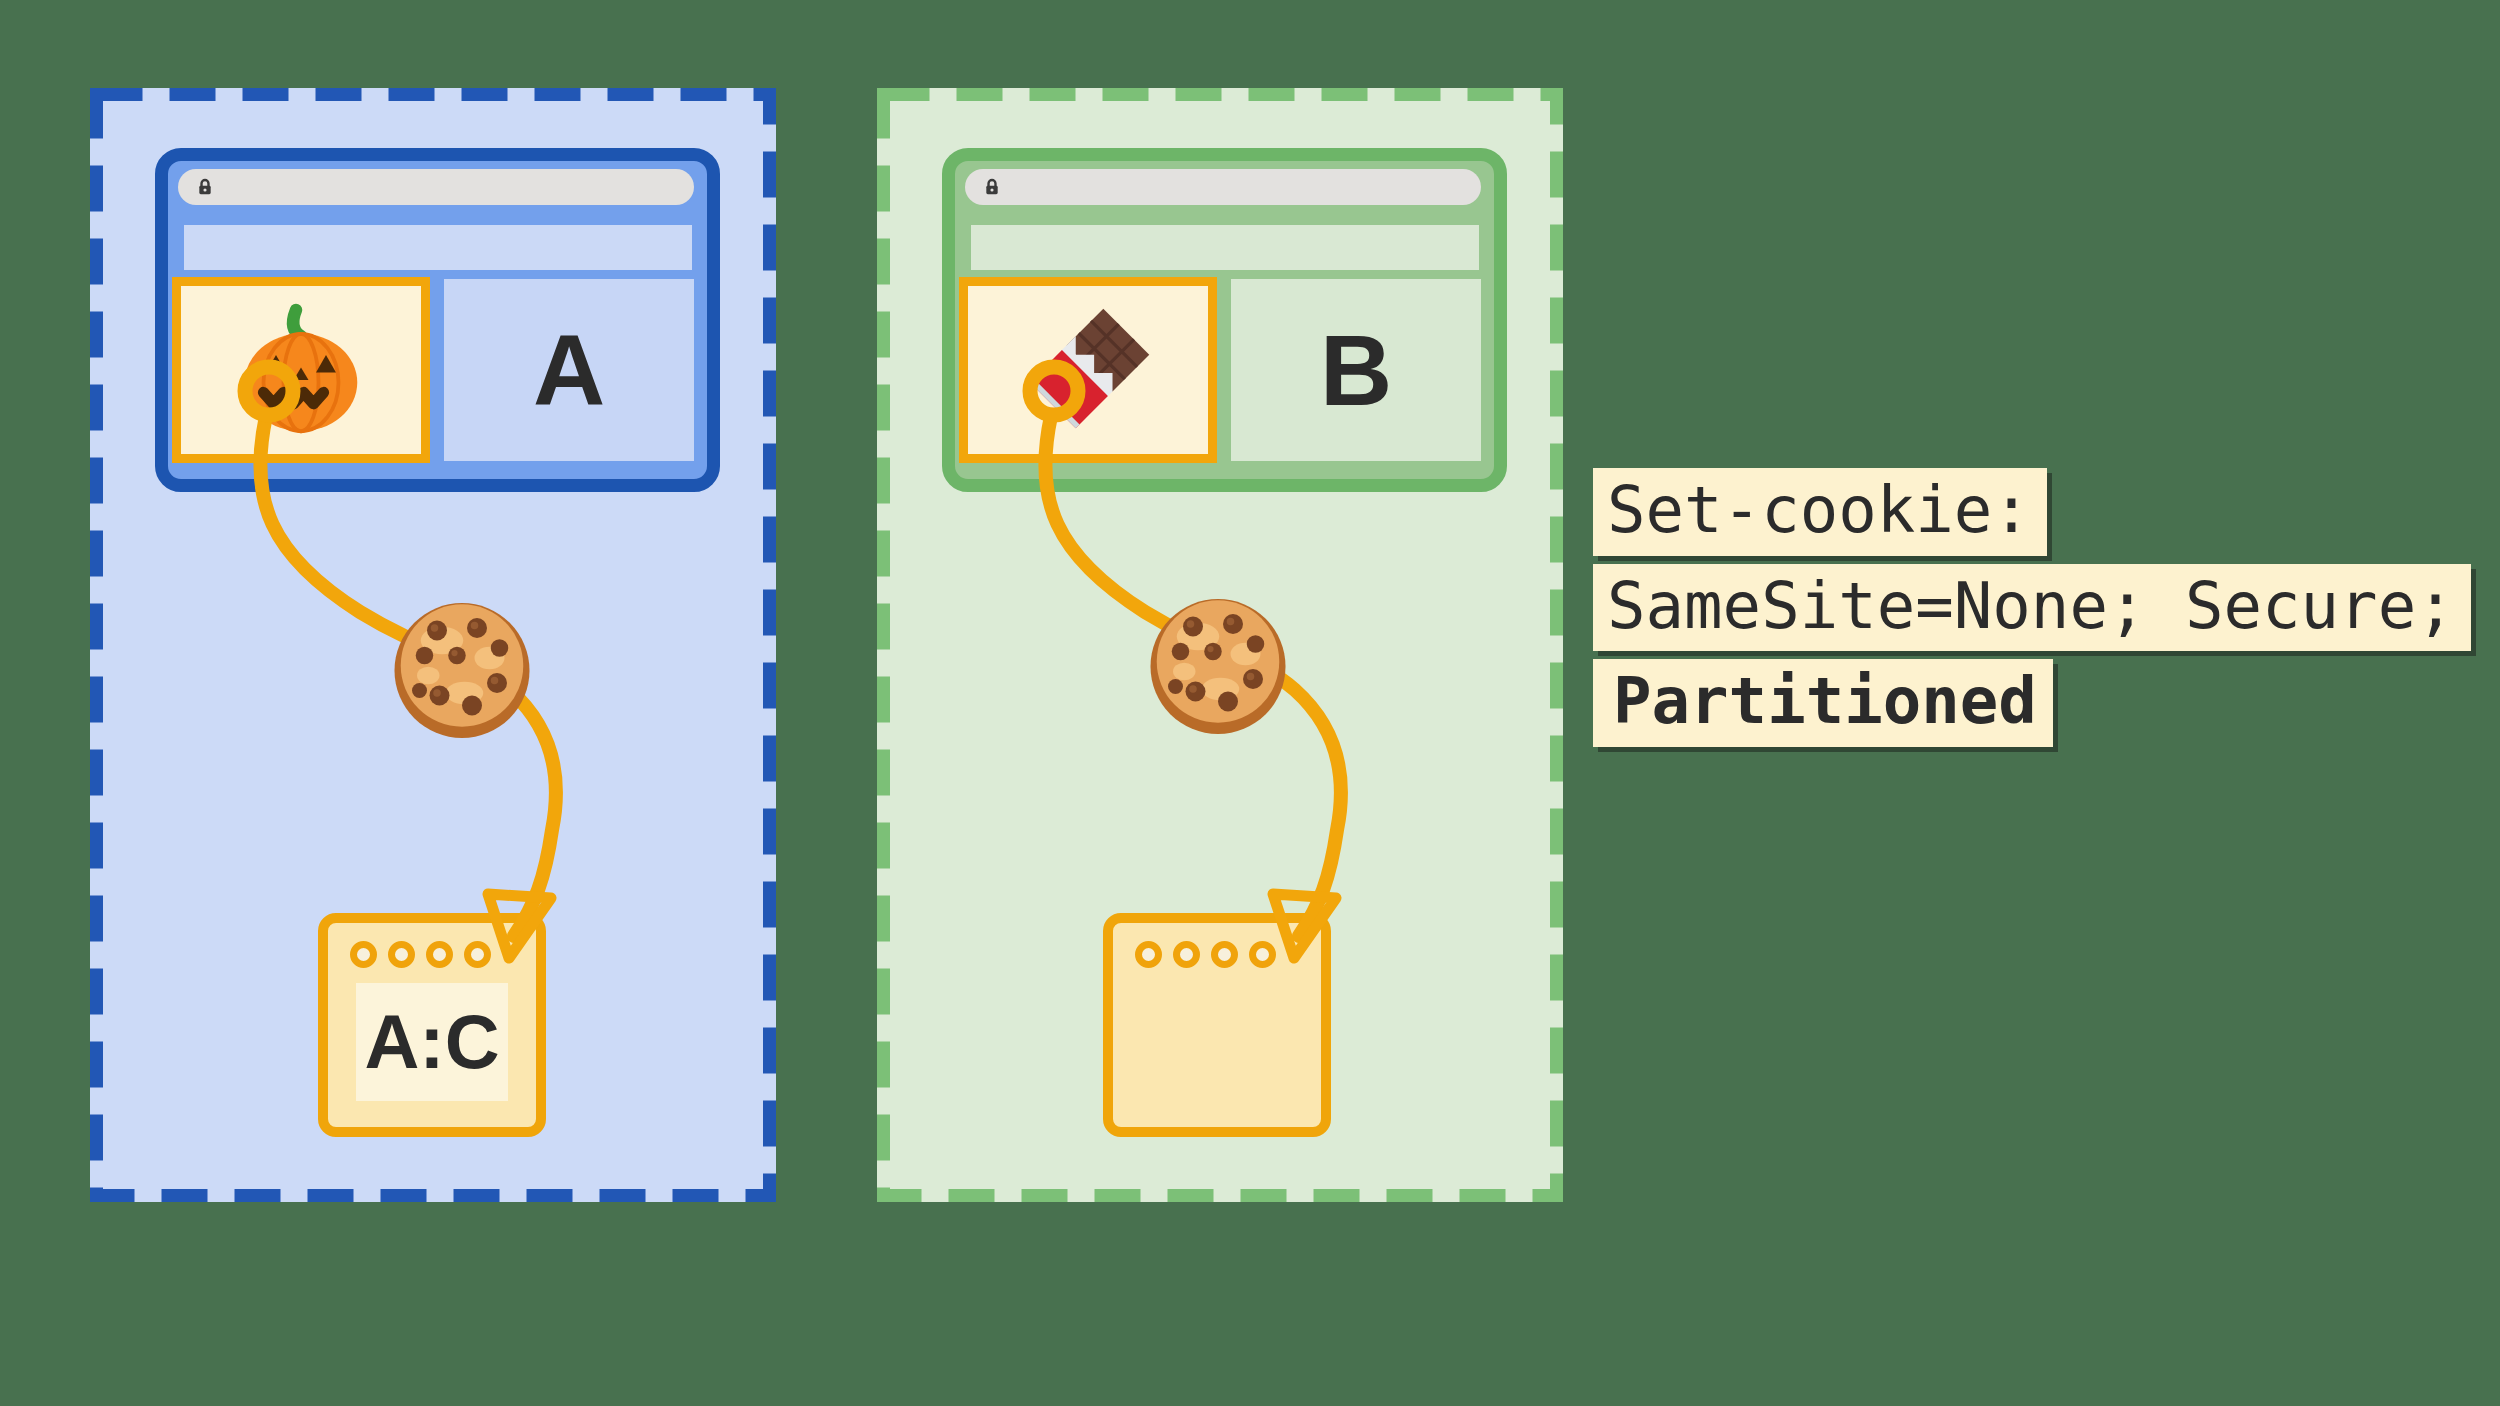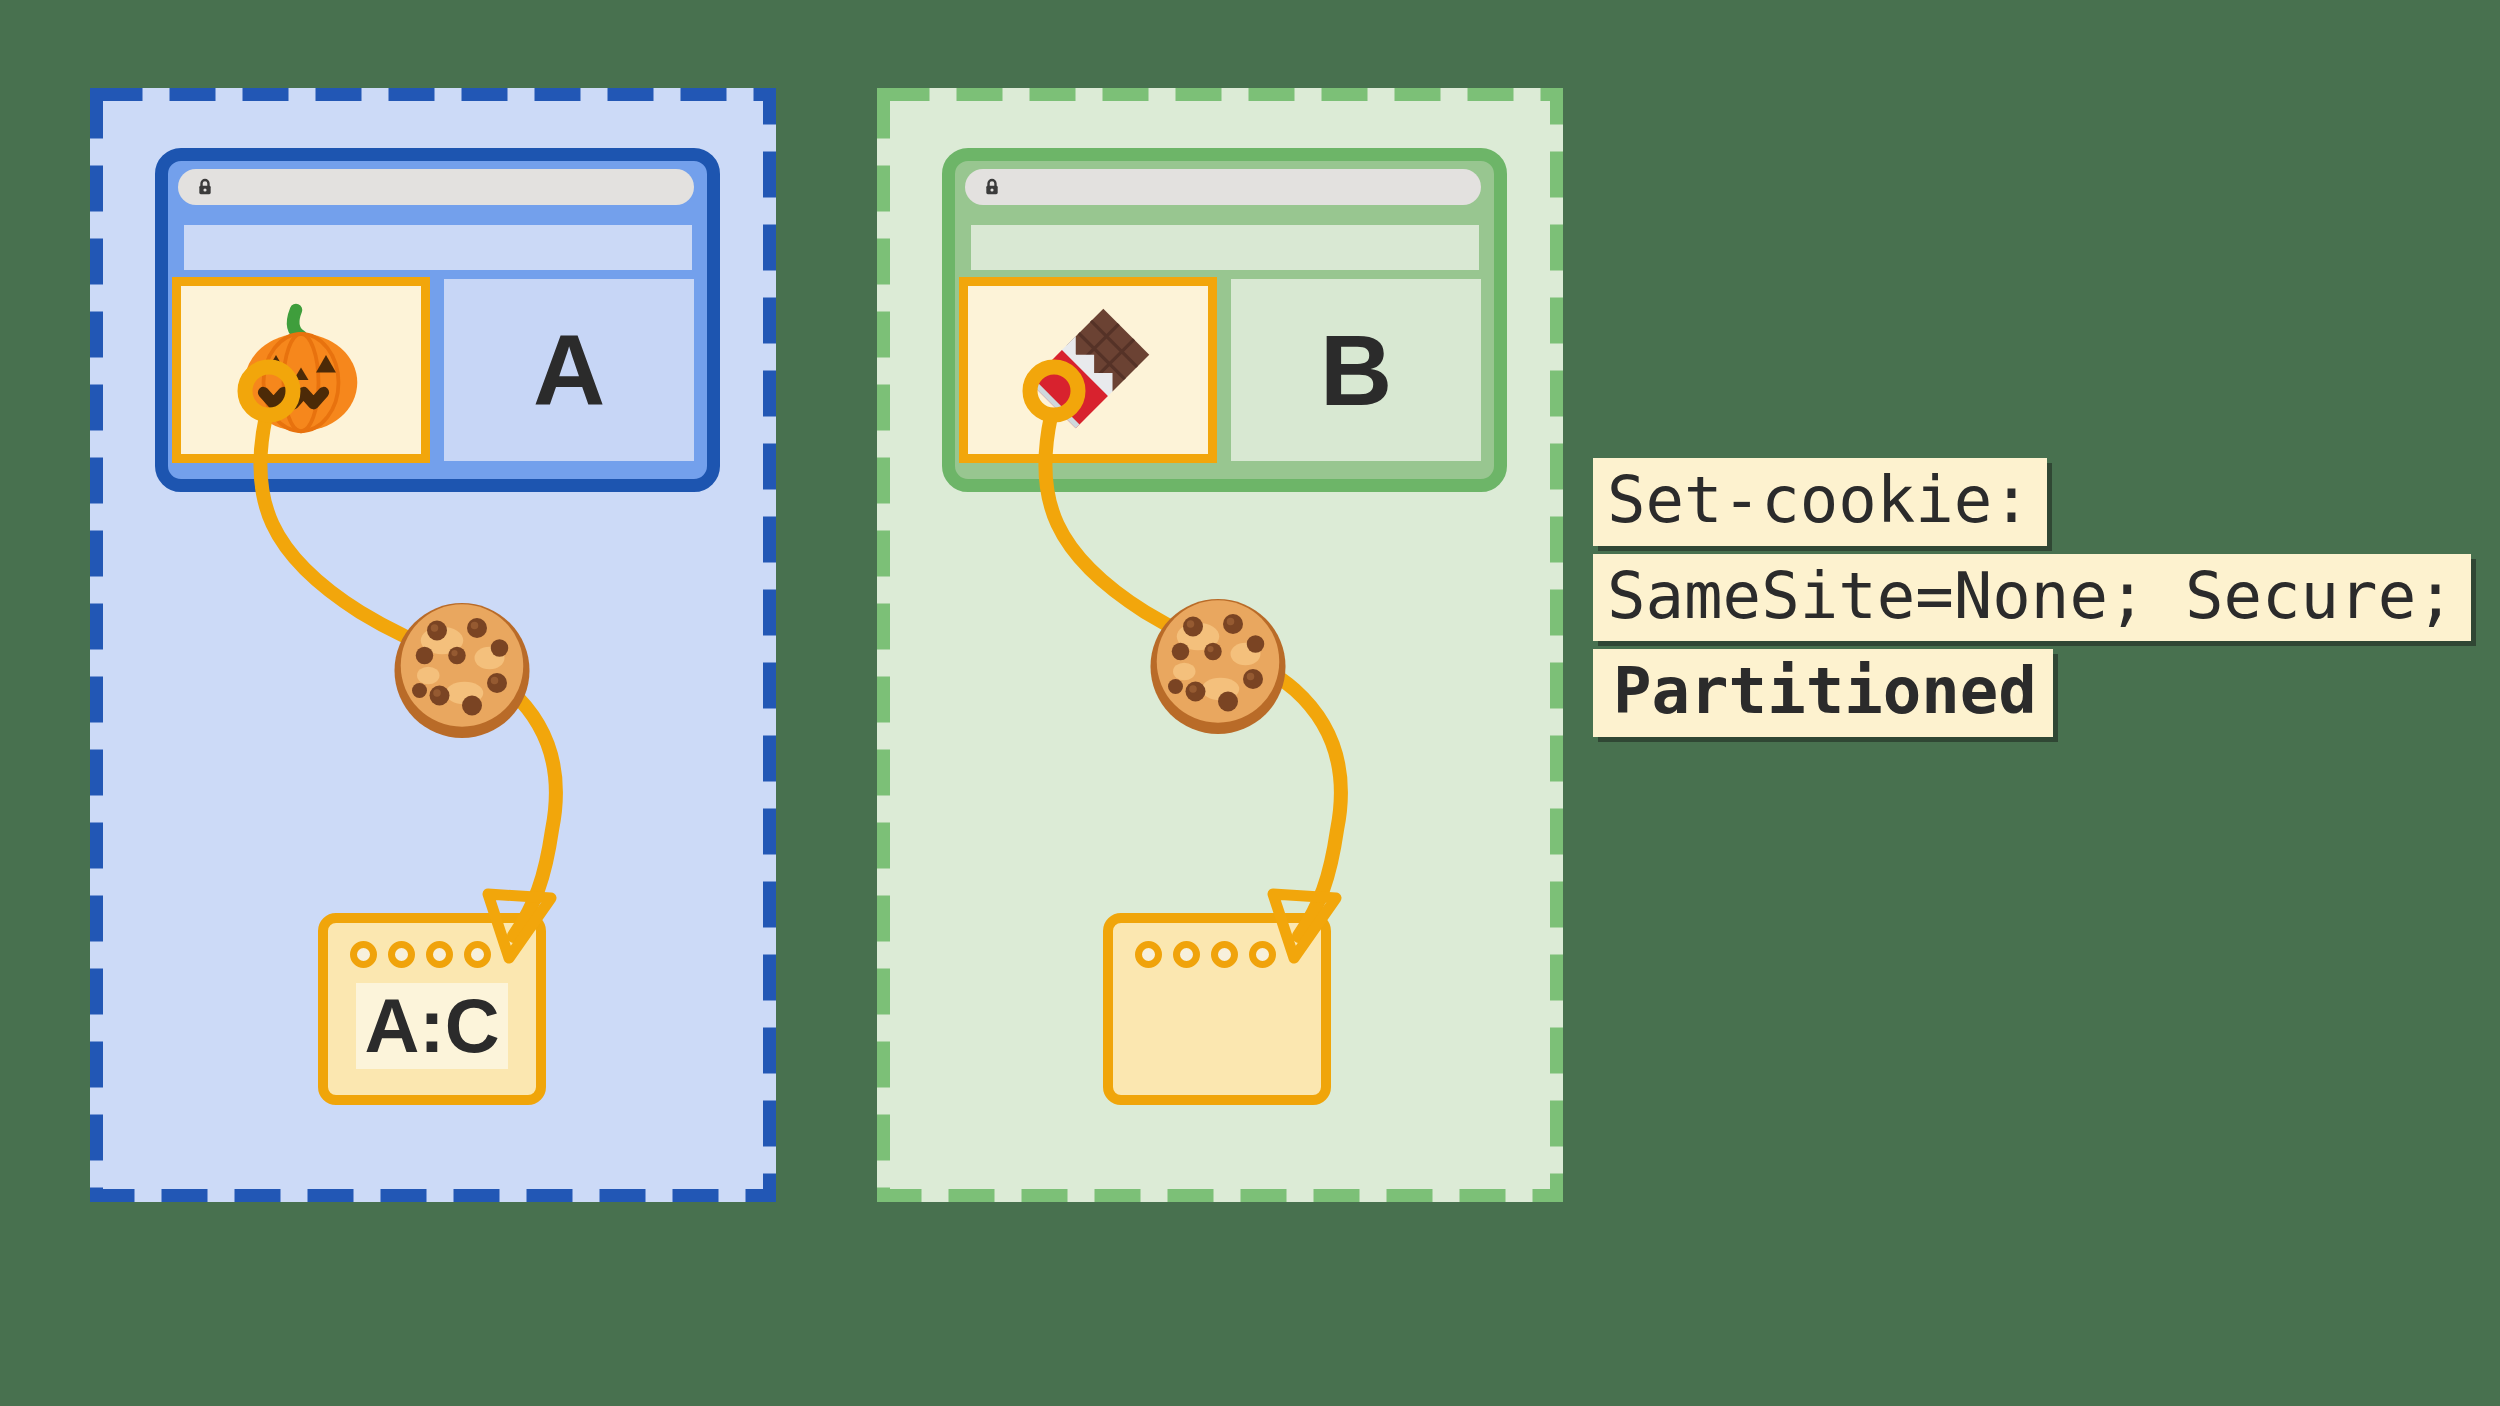--- a/index.html
+++ b/index.html
@@ -50,21 +50,21 @@
   .partition.blue  .sitepanel{background:#c7d6f6;}
   .partition.green .sitepanel{background:#d8e8d2;}
   .sitepanel .site-label{
     font-size:100px;font-weight:700;color:#2b2b2b;line-height:1;
   }
   .emoji{width:150px;height:150px;overflow:visible;}
 
   
   .jar{
     position:absolute;top:825px;left:228px;
-    width:228px;height:192px;
+    width:228px;height:224px;
     border:10px solid #f0a50a;border-radius:18px;
     background:#fbe7b0;box-sizing:border-box;
   }
   .jar .dots{position:absolute;left:22px;top:18px;display:flex;gap:11px;}
   .jar .dot{
     width:13px;height:13px;border-radius:50%;
     border:7px solid #f0a30b;background:#f7f0dc;
   }
   .jar .face{
     position:absolute;left:28px;right:28px;top:60px;bottom:26px;
@@ -74,21 +74,21 @@
   .jar .jar-label{font-size:76px;font-weight:700;color:#2b2b2b;line-height:1;}
 
   
   #flow-overlay{position:absolute;left:0;top:0;width:2500px;height:1406px;z-index:4;pointer-events:none;}
   .cookie{position:absolute;width:150px;height:150px;z-index:5;}
   .cookie.a{left:387px;top:593px;}
   .cookie.b{left:1143px;top:589px;}
 
   
   .code-block{
-    position:absolute;left:1593px;top:458px;z-index:3;
+    position:absolute;left:1593px;top:468px;z-index:3;
   }
   .code-line{margin-bottom:8px;}
   .code-line span{
     display:inline-block;
     font-family:"DejaVu Sans Mono","Liberation Mono",monospace;
     font-size:64px;line-height:1.18;
     color:#2b2b2b;
     background:#fdf2cf;
     padding:5px 16px 7px 14px;
     box-shadow:5px 5px 0 rgba(20,20,20,0.45);

